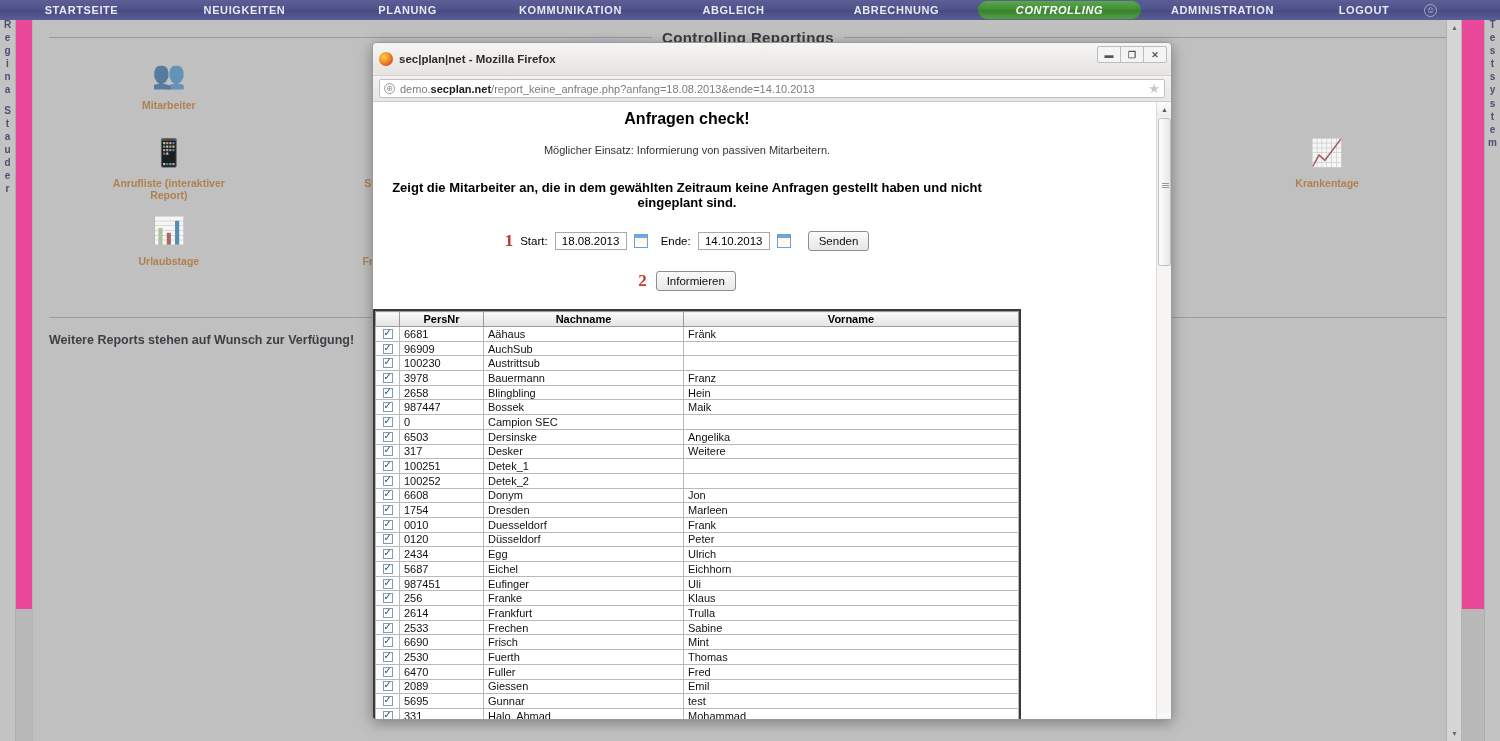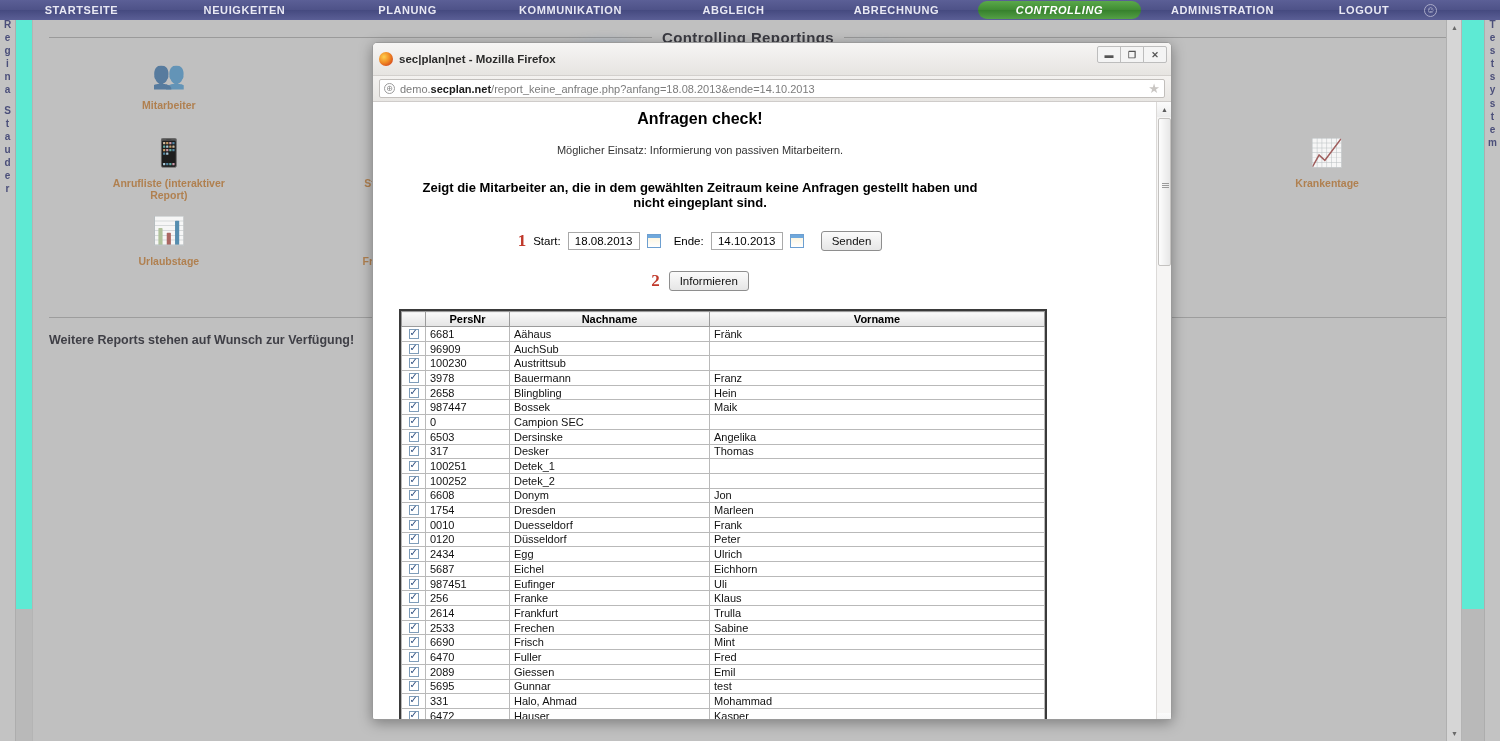--- a/index.html
+++ b/index.html
@@ -38,21 +38,21 @@
     text-align:center; padding-top:18px;
   }
   #vstrip-left { left:0; }
   #vstrip-right { right:0; border-right:none; border-left:1px solid #adadad; }
   .vstrip .vchar { display:block; }
   .vstrip .vgap { display:block; height:7px; }
 
   
   #page {
     position:absolute; left:16px; top:20px;
-    width:1468px; height:589px; background:#5eead4;
+    width:1468px; height:589px; background:#ec4899;
   }
   #page-inner {
     position:absolute; left:16px; top:0px; width:1430px; height:721px;
     background:#c0c0c0; border-left:1px solid #b4b4b4; border-right:1px solid #b4b4b4;
   }
 
   
   #page-title-row {
     position:absolute; left:0; top:6px; width:1430px; height:22px;
     display:flex; align-items:center; gap:10px; padding:0 16px;
@@ -128,21 +128,21 @@
     display:flex;align-items:center;justify-content:center; line-height:1;
   }
   #ff-url { font-size:11px; color:#7b7b7b; white-space:nowrap; }
   #ff-url b { color:#1a1a1a; font-weight:bold; }
   #star-icon { color:#c9c6c3; font-size:13px; margin-left:auto; padding-left:4px; }
 
   
   #ff-content {
     position:relative; height:626px; background:#ffffff; overflow:hidden;
   }
-  #ff-doc { position:absolute; left:0; top:0; width:628px; height:626px;padding-left:26px; }
+  #ff-doc { position:absolute; left:0; top:0; width:628px; height:626px; }
 
   #doc-h1 {
     margin:8px 0 0; text-align:center; font-size:16px; font-weight:bold; color:#000;
   }
   #doc-h2 {
     margin:24px 14px 0; text-align:center; font-size:13px; font-weight:bold; color:#000;
   }
   #doc-sub {
     margin:16px 0 0; text-align:center; font-size:11px; color:#333;
   }
@@ -428,21 +428,21 @@
               <tr>
                 <td class="col-chk"><span class="chk"></span></td>
                 <td class="col-pers">6503</td>
                 <td class="col-nach">Dersinske</td>
                 <td>Angelika</td>
               </tr>
               <tr>
                 <td class="col-chk"><span class="chk"></span></td>
                 <td class="col-pers">317</td>
                 <td class="col-nach">Desker</td>
-                <td>Thomas</td>
+                <td>Weitere</td>
               </tr>
               <tr>
                 <td class="col-chk"><span class="chk"></span></td>
                 <td class="col-pers">100251</td>
                 <td class="col-nach">Detek_1</td>
                 <td></td>
               </tr>
               <tr>
                 <td class="col-chk"><span class="chk"></span></td>
                 <td class="col-pers">100252</td>
@@ -507,20 +507,26 @@
                 <td class="col-chk"><span class="chk"></span></td>
                 <td class="col-pers">2533</td>
                 <td class="col-nach">Frechen</td>
                 <td>Sabine</td>
               </tr>
               <tr>
                 <td class="col-chk"><span class="chk"></span></td>
                 <td class="col-pers">6690</td>
                 <td class="col-nach">Frisch</td>
                 <td>Mint</td>
+              </tr>
+              <tr>
+                <td class="col-chk"><span class="chk"></span></td>
+                <td class="col-pers">2530</td>
+                <td class="col-nach">Fuerth</td>
+                <td>Thomas</td>
               </tr>
               <tr>
                 <td class="col-chk"><span class="chk"></span></td>
                 <td class="col-pers">6470</td>
                 <td class="col-nach">Fuller</td>
                 <td>Fred</td>
               </tr>
               <tr>
                 <td class="col-chk"><span class="chk"></span></td>
                 <td class="col-pers">2089</td>

